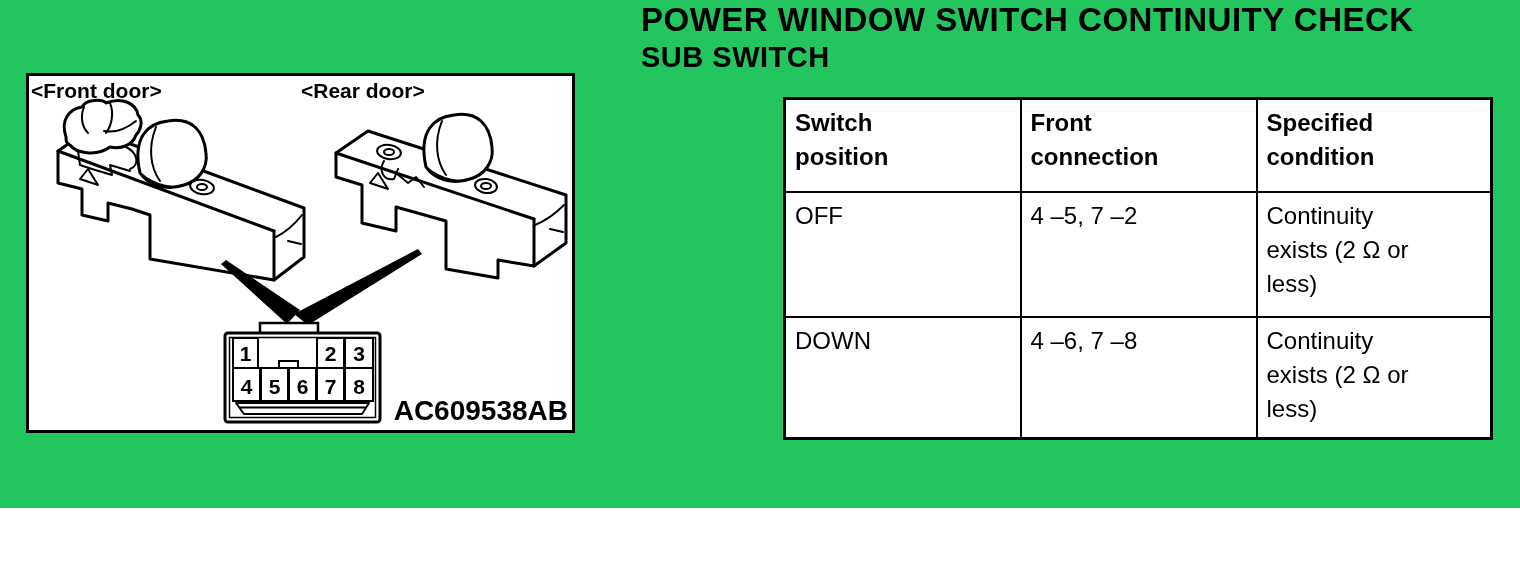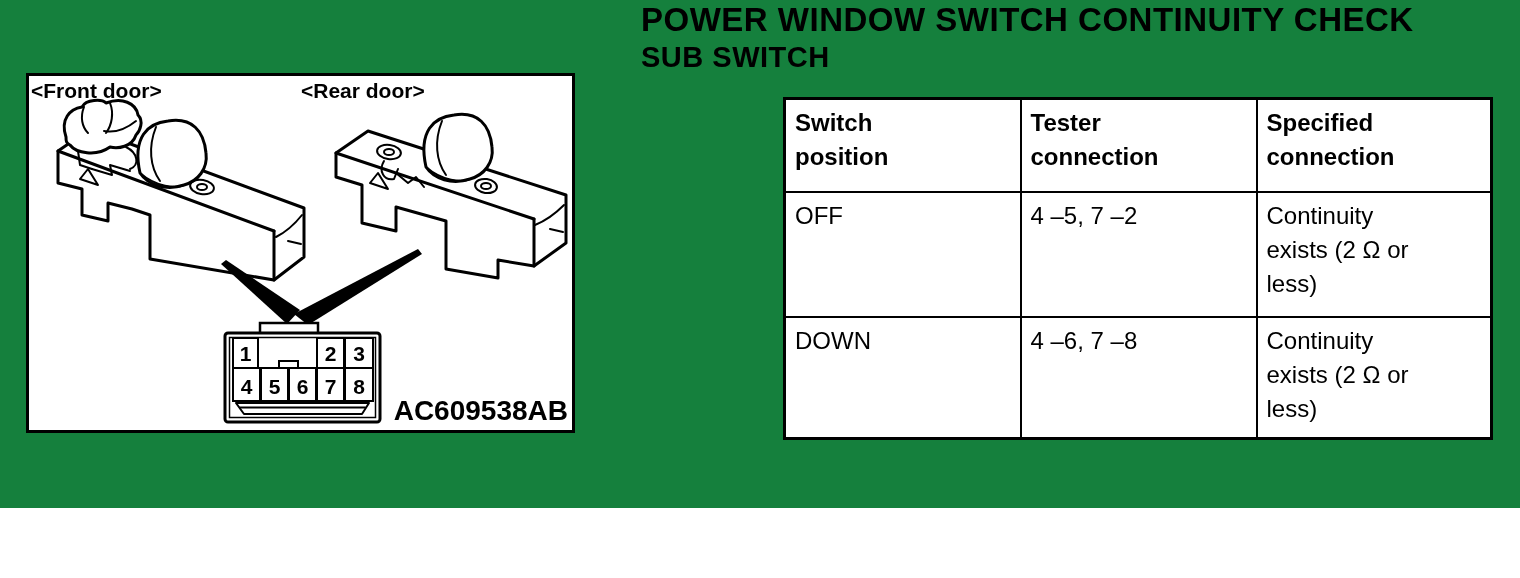--- a/index.html
+++ b/index.html
@@ -1,17 +1,17 @@
 <!DOCTYPE html>
 <html><head>
 <meta charset="utf-8">
 <style>
   html,body{margin:0;padding:0;background:#fff;}
   .page{
-    position:relative;width:1520px;height:508px;background:#15803d;overflow:hidden;
+    position:relative;width:1520px;height:508px;background:#22c55e;overflow:hidden;
     font-family:"Liberation Sans",sans-serif;color:#000;
   }
   .title{
     position:absolute;left:641px;top:2px;font-size:33px;line-height:36px;
     font-weight:bold;white-space:nowrap;letter-spacing:0.5px;
   }
   .subtitle{
     position:absolute;left:641px;top:41px;font-size:29px;line-height:32px;
     font-weight:bold;white-space:nowrap;letter-spacing:0.5px;
   }
@@ -152,24 +152,24 @@
       <col style="width:236px">
         <col style="width:236px">
         <col style="width:235px">
     </colgroup>
     <thead>
       <tr style="height:93px">
         <th>
             <span class="th-label">Switch position</span>
           </th>
         <th>
-            <span class="th-label">Tester connection</span>
+            <span class="th-label">Front connection</span>
           </th>
         <th>
-            <span class="th-label">Specified connection</span>
+            <span class="th-label">Specified condition</span>
           </th>
       </tr>
     </thead>
     <tbody>
       <tr style="height:125px">
         <td>OFF</td>
         <td>4 –5, 7 –2</td>
         <td>
             <span class="cond">Continuity exists (2 Ω or less)</span>
           </td>

